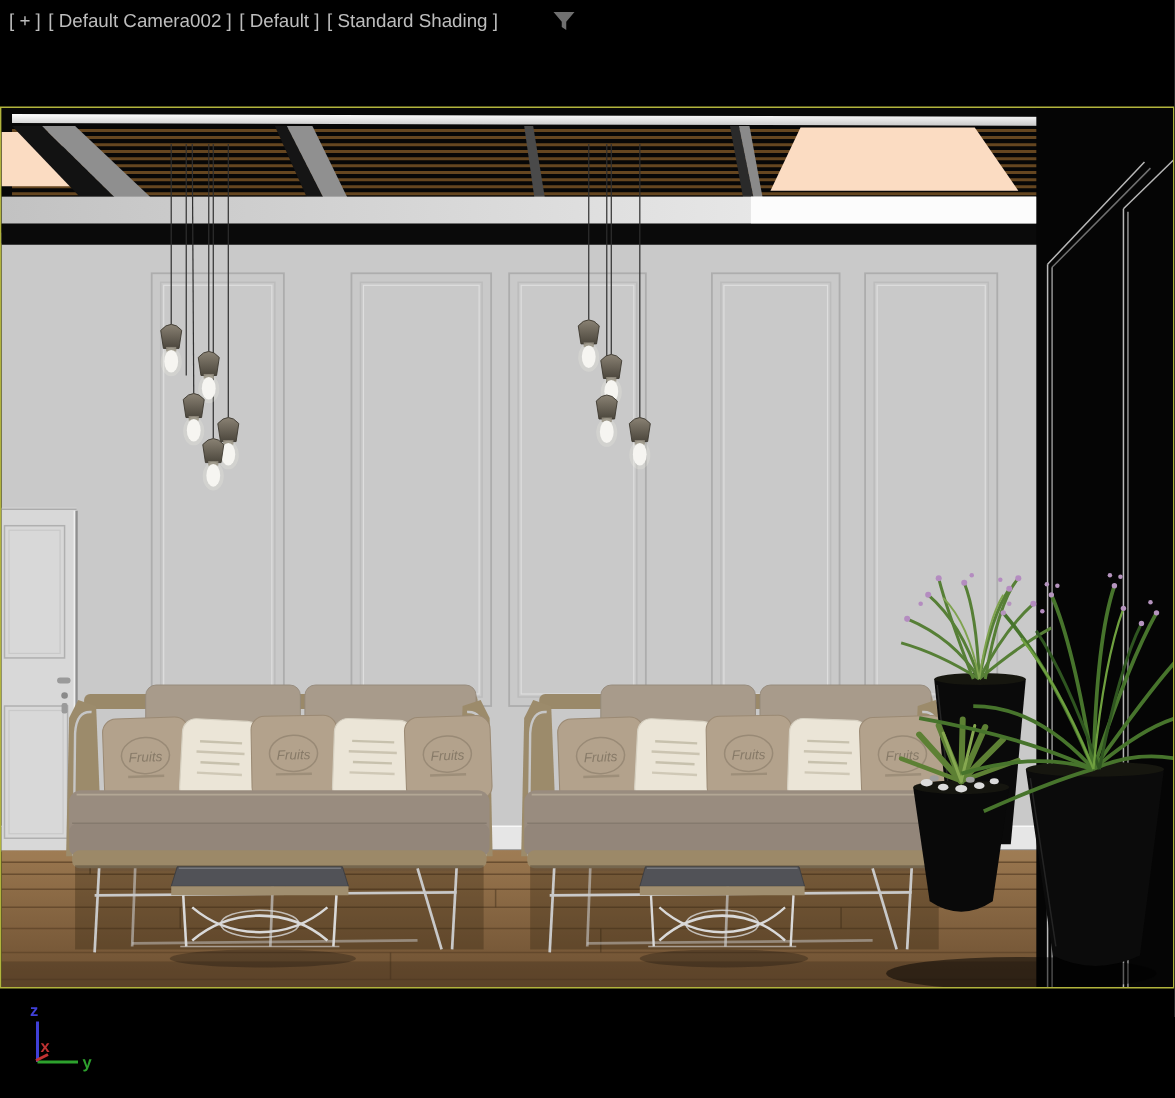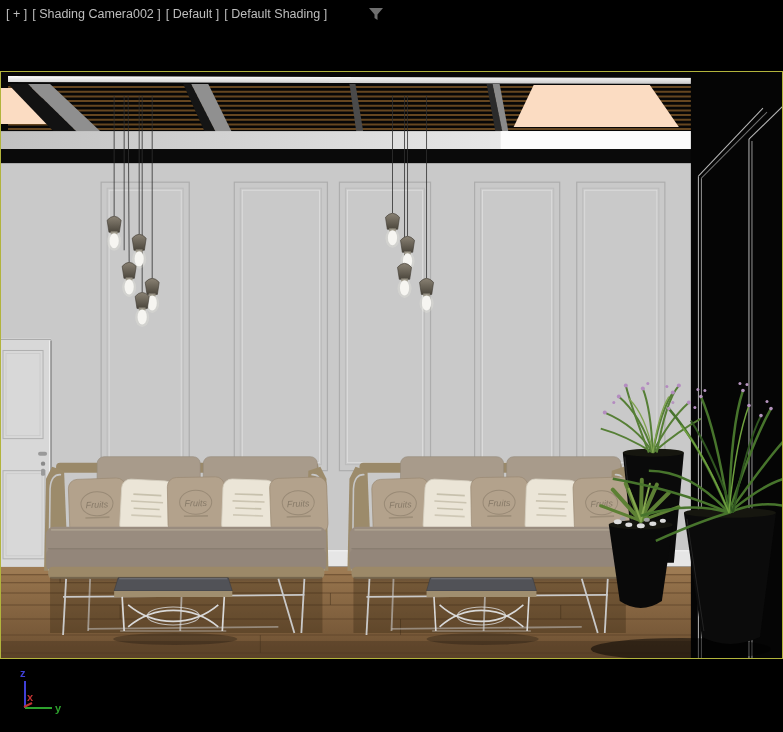--- a/index.html
+++ b/index.html
@@ -23,23 +23,23 @@
   .axis-gizmo { position:absolute; left:0; top:659px; z-index:2; }
   .axis-gizmo text { font-family:"Liberation Sans",sans-serif; font-size:11px; font-weight:bold; }
 </style>
 </head>
 <body>
 
 <div class="app">
 
   <div class="label-bar">
     <span>[ + ]</span>
-    <span>[ Shading Camera002 ]</span>
+    <span>[ Default Camera002 ]</span>
     <span>[ Default ]</span>
-    <span>[ Default Shading ]</span>
+    <span>[ Standard Shading ]</span>
   </div>
   <svg class="filter-icon" width="16" height="15">
     <path d="M1,1 H15 L9.5,7.5 V13 L6.5,11 V7.5 Z" fill="#6f6f6f"></path>
   </svg>
 
   <div class="viewport">
   <svg viewBox="1 72 780 585" preserveAspectRatio="none">
     <defs>
       <linearGradient id="gBand" x1="0" y1="0" x2="1" y2="0">
         <stop offset="0" stop-color="#c2c2c2"></stop>

